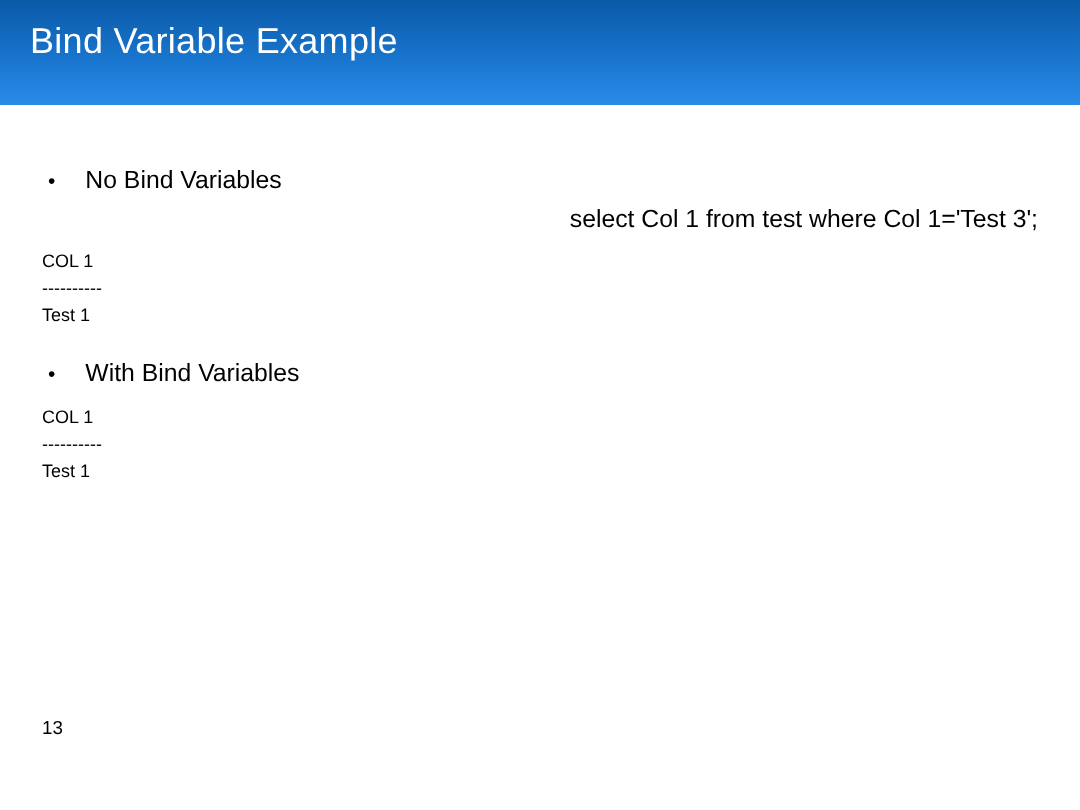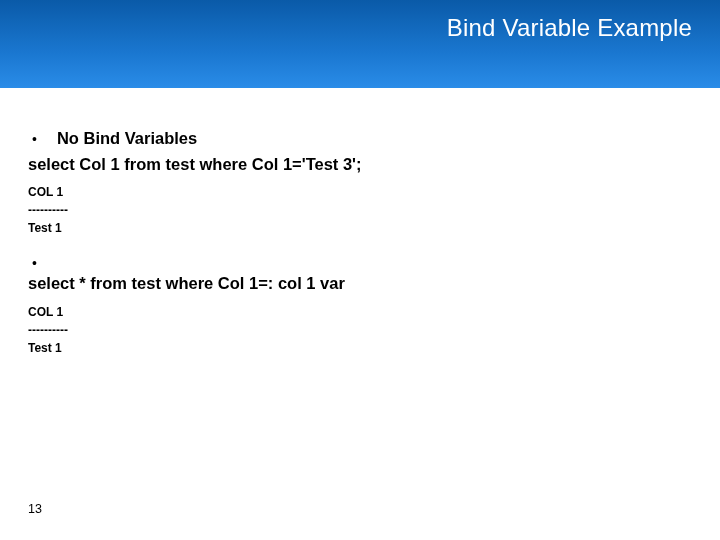--- a/index.html
+++ b/index.html
@@ -1,44 +1,43 @@
 <!DOCTYPE html>
 <html><head>
 <meta charset="utf-8">
 <style>
   * { margin: 0; padding: 0; box-sizing: border-box; }
   html, body { width: 720px; height: 540px; font-family: Arial, Helvetica, sans-serif; background: #fff; }
   .slide { width: 720px; height: 540px; position: relative; }
   .header {
     width: 100%;
-    height: 88px;
+    height: 70px;
     background: linear-gradient(to bottom, #0a5aa8 0%, #1a77d0 60%, #2a8ce8 100%);
-    padding: 14px 28px 0 20px;
-    text-align: right;
+    padding: 14px 5px 0 20px;
   }
   .header h1 { color: #fff; font-size: 24px; font-weight: 400; letter-spacing: 0.2px; }
   .body {
     padding: 38px 28px 0 28px;
     color: #000;
   }
-  .b { font-weight: 700; font-size: 16.5px; line-height: 1.55; }
+  .b { font-weight: 400; font-size: 16.5px; line-height: 1.55; text-align: right; }
   .bullet-row { display: flex; align-items: baseline; }
   .bullet { margin-right: 20px; margin-left: 4px; font-size: 14px; }
   .mono-block {
     font-size: 12px;
     line-height: 1.5;
     margin-top: 6px;
     margin-bottom: 18px;
     font-family: Arial, Helvetica, sans-serif;
   }
-  .mono-block div { white-space: pre; font-weight: bold; }
+  .mono-block div { white-space: pre; }
   .pagenum {
     position: absolute;
     left: 28px;
-    bottom: 24px;
+    bottom: 48px;
     font-size: 12.5px;
     color: #000;
   }
 </style>
 </head>
 <body>
 
 <div class="slide">
 
   <div class="header">
@@ -54,22 +53,22 @@
     <div class="b">select Col 1 from test where Col 1='Test 3';</div>
 
     <div class="mono-block">
       <div>COL 1</div>
       <div>----------</div>
       <div>Test 1</div>
     </div>
 
     <div class="bullet-row">
       <span class="bullet">•</span>
+      <span class="b">With Bind Variables</span>
     </div>
-    <div class="b">select * from test where Col 1=: col 1 var</div>
 
     <div class="mono-block">
       <div>COL 1</div>
       <div>----------</div>
       <div>Test 1</div>
     </div>
 
   </div>
 
   <div class="pagenum">13</div>

